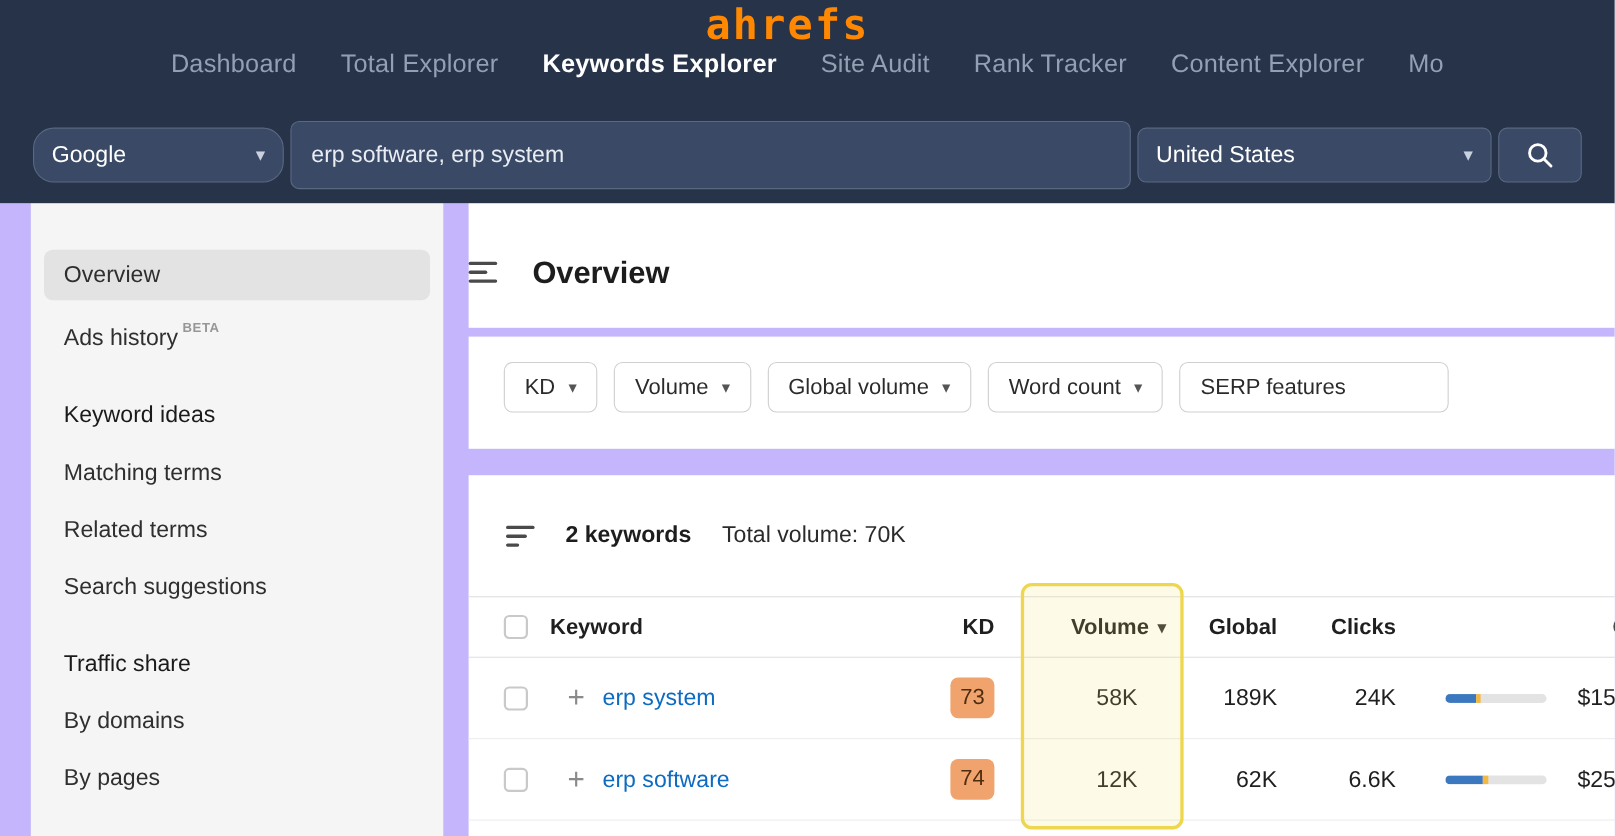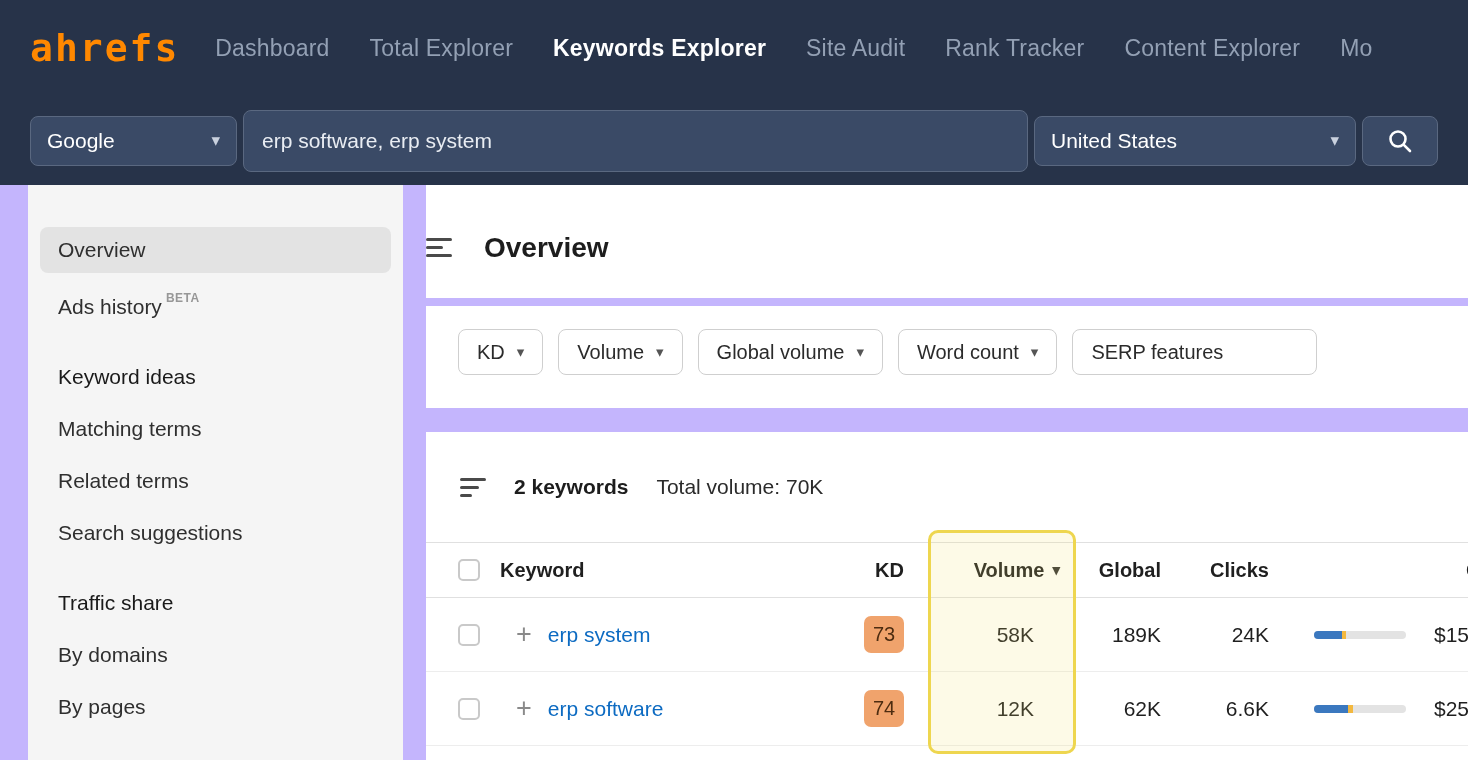--- a/index.html
+++ b/index.html
@@ -9,38 +9,38 @@
     background:#ffffff;
   }
   :root {
     --nav-bg:#273349; --ctl-bg:#3a4a66; --ctl-border:#5a6880;
     --brand-orange:#ff8800; --link-blue:#0d6bc2; --kd-badge-bg:#f0a36c;
     --highlight-border:#eed64f; --bar-blue:#3b78bf; --bar-yellow:#f3b83f;
   }
 
   
   .topnav { height:185px; background:var(--nav-bg); }
-  .nav-row { display:flex; align-items:center; height:96px; padding:0 30px; white-space:nowrap; }
+  .nav-row { display:flex; align-items:center; height:96px; padding:0 30px; white-space:nowrap;flex-direction:column; }
   .logo {
     font-family:"DejaVu Sans Mono", monospace; font-weight:bold;
     font-size:38px; color:var(--brand-orange); letter-spacing:2px;
     margin-right:36px; cursor:pointer;
   }
   .menu { display:flex; gap:40px; }
   .nav-item { font-size:23px; color:#93a0b4; letter-spacing:0.2px; cursor:pointer; text-decoration:none; }
   .nav-item.active { color:#ffffff; font-weight:600; }
 
   .search-row { display:flex; gap:6px; padding:0 30px; align-items:center; height:89px; }
   .ctl {
     background:var(--ctl-bg); border:1px solid var(--ctl-border);
     border-radius:8px; height:50px; color:#ffffff; font-size:21px;
     display:flex; align-items:center;
   }
   .select { justify-content:space-between; padding:0 16px; cursor:pointer; }
-  .select.engine { width:207px; }
+  .select.engine { width:228px;border-radius:19px; }
   .select.country { width:322px; }
   .caret { color:#c9d1de; font-size:17px; }
   input.query {
     flex:1; height:62px; background:var(--ctl-bg); border:1px solid var(--ctl-border);
     border-radius:8px; color:#e9edf3; font-size:21px; padding:0 18px;
     font-family:Liberation Sans, sans-serif; outline:none;
   }
   .search-btn {
     width:76px; height:50px; background:var(--ctl-bg); border:1px solid var(--ctl-border);
     border-radius:8px; display:flex; align-items:center; justify-content:center; cursor:pointer;

